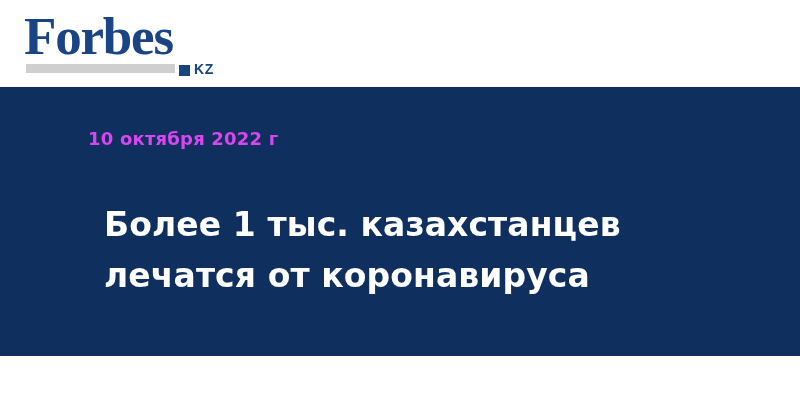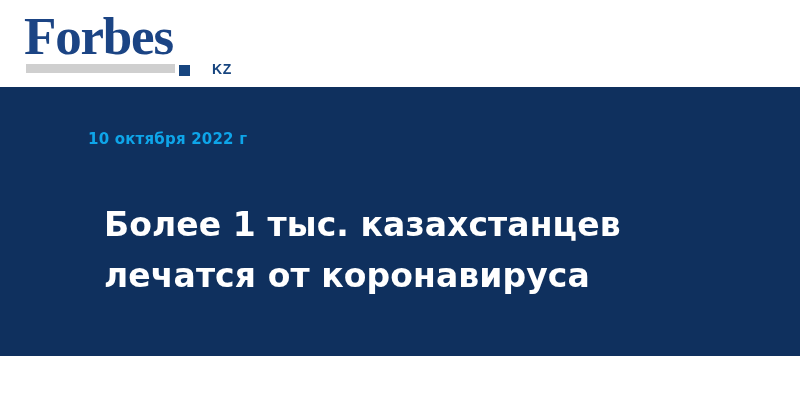--- a/index.html
+++ b/index.html
@@ -63,21 +63,21 @@
     height: 9px;
     background: #cfcfcf;
   }
 
   .logo-kz {
     position: absolute;
     left: 155px;
     top: 50px;
     display: flex;
     align-items: flex-end;
-    gap: 22px;
+    gap: 4px;
   }
 
   .logo-kz-square {
     width: 11px;
     height: 11px;
     background: #17457f;
     display: block;
   }
 
   .logo-kz-text {
@@ -98,24 +98,24 @@
     height: 332px;
     background: #0f305e;
   }
 
   .article-date {
     position: absolute;
     left: 88px;
     top: 40px;
     font-family: "DejaVu Sans", "Liberation Sans", sans-serif;
     font-weight: 700;
-    font-size: 15px;
+    font-size: 18px;
     line-height: 24px;
     letter-spacing: 0.2px;
-    color: #0ea5e9;
+    color: #d946ef;
     white-space: nowrap;
   }
 
   .article-title {
     position: absolute;
     left: 88px;
     top: 96px;
     width: 600px;
     margin: 16px;
     font-family: "DejaVu Sans", "Liberation Sans", sans-serif;

